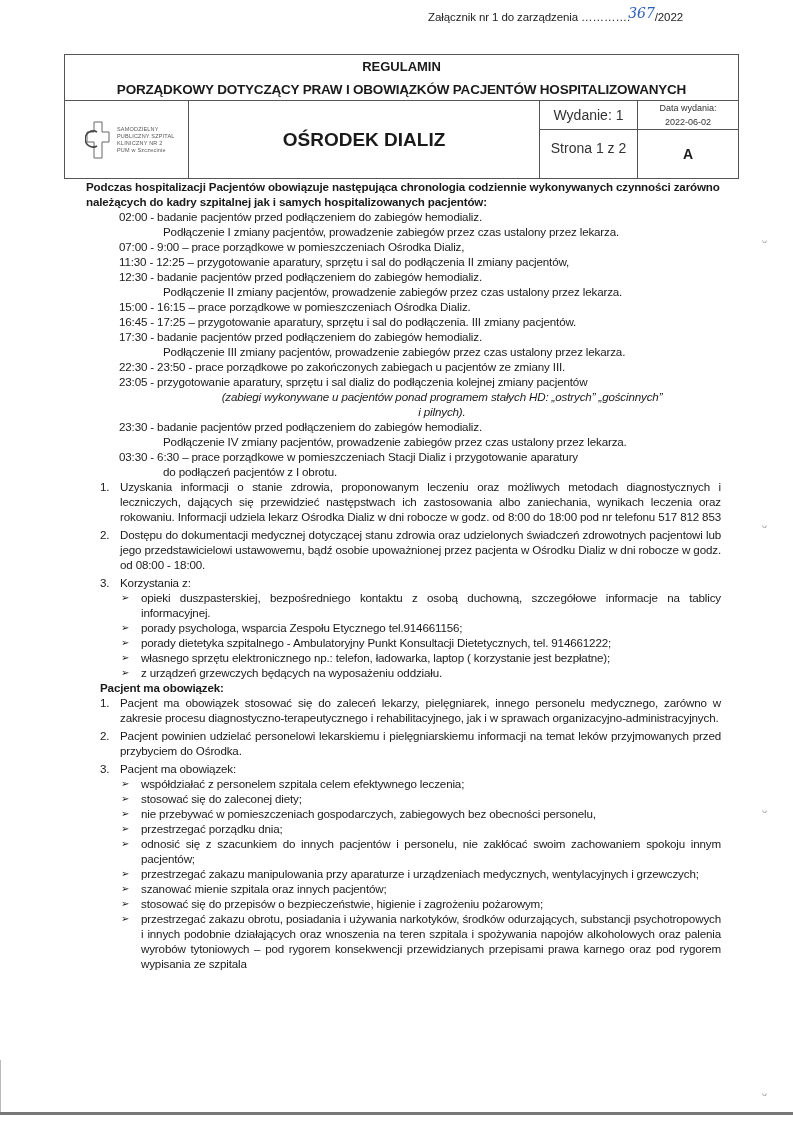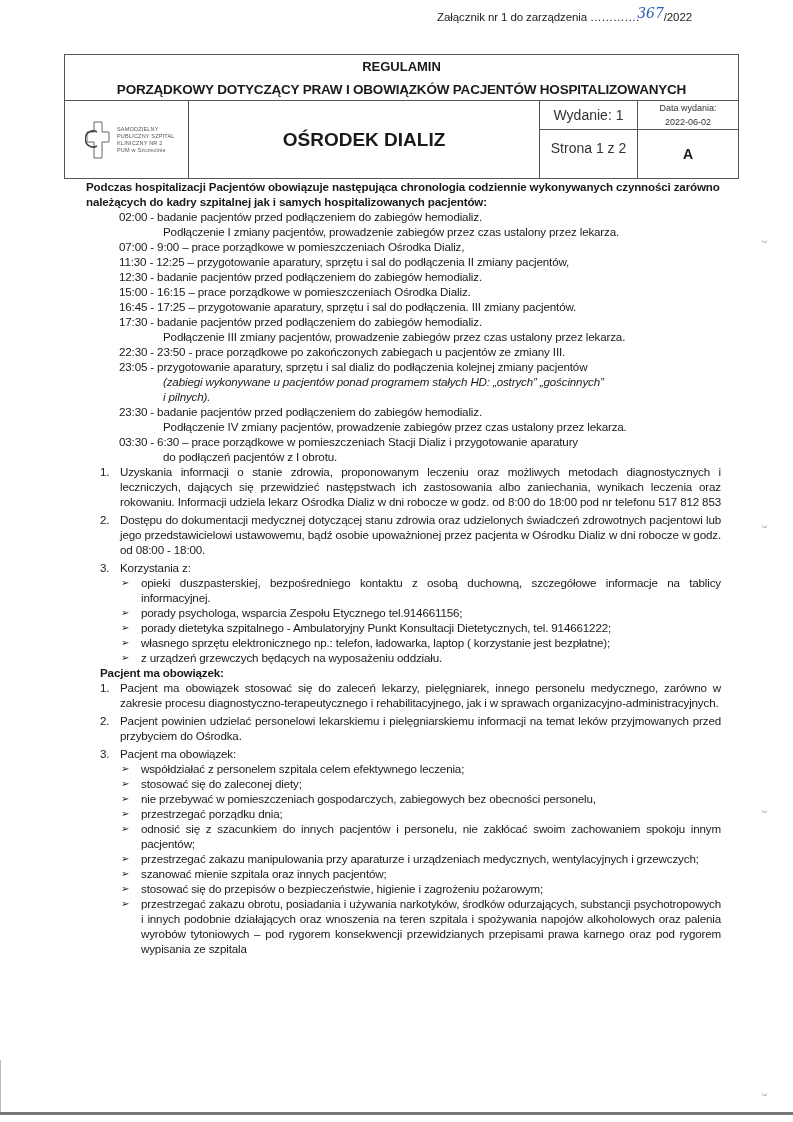--- a/index.html
+++ b/index.html
@@ -1,19 +1,19 @@
 <!DOCTYPE html>
 <html><head>
 <meta charset="utf-8">
 <style>
   html, body { margin: 0; padding: 0; background: #ffffff; }
   body { width: 793px; height: 1122px; position: relative; overflow: hidden;
          font-family: "Liberation Sans Narrow", "Liberation Sans", sans-serif; color: #1a1a1a; }
   .page { position: absolute; left: 0; top: 0; width: 793px; height: 1122px; }
-  .attach { position: absolute; top: 8px; right: 101px; font-size: 11.5px; color: #222; letter-spacing: -0.1px; }
+  .attach { position: absolute; top: 8px; right: 110px; font-size: 11.5px; color: #222; letter-spacing: -0.1px; }
   .attach .num { color: #2d5fb7; font-family: "DejaVu Serif", serif; font-style: italic; font-size: 14px; position: relative; top: -3px; margin-left: -2px; }
   .attach .dots { letter-spacing: 0; }
 
   table.hdr { position: absolute; left: 64px; top: 21px; width: 674px; border-collapse: collapse; table-layout: fixed; margin-top: 33px; }
   table.hdr td { border: 1px solid #555; padding: 0; text-align: center; vertical-align: middle; }
   .t1 { font-weight: bold; font-size: 13px; height: 23px; }
   .t2 { font-weight: bold; font-size: 13.5px; height: 22px; letter-spacing: -0.2px; }
   .logo-cell { height: 66px; position: relative; }
   .logo { display: flex; align-items: center; justify-content: flex-start; padding-left: 20px; }
   .logo-text { font-size: 5.5px; line-height: 7px; text-align: left; color: #555; margin-left: 6px; letter-spacing: 0.2px; }
@@ -21,21 +21,21 @@
   .small { font-size: 14px; color: #333; }
   .wyd { height: 27px; }
   .str { height: 38px; vertical-align: top !important; padding-top: 10px !important; }
   .data-cell { font-size: 9px; line-height: 14px; color: #333; }
   .ver { font-weight: bold; font-size: 14px; }
 
   .content { position: absolute; left: 86px; top: 179px; width: 635px; font-size: 11.6px; line-height: 15px; letter-spacing: -0.15px; }
   .intro { font-weight: bold; }
   .sched-row { padding-left: 33px; }
   .sched-sub { padding-left: 77px; }
-  .sched-it { padding-left: 77px; font-style: italic; }
+  .sched-it { padding-left: 77px; font-style: italic; text-align: center; }
   .sec-title { font-weight: bold; margin-left: -1px; }
   .sec-title2 { font-weight: bold; padding-left: 14px; }
   ol.items { margin: 0; padding-left: 0; list-style: none; }
   ol.items li { position: relative; padding-left: 34px; text-align: justify; margin-bottom: 3px; }
   ol.items li .n { position: absolute; left: 14px; top: 0; }
   ul.arrows { margin: 0; padding: 0; list-style: none; }
   ul.arrows li { position: relative; padding-left: 55px; text-align: justify; margin-bottom: 0; }
   ul.arrows li .ar { position: absolute; left: 35px; top: 0; font-size: 10px; }
   .mark { position: absolute; left: 762px; font-size: 9px; color: #999; }
   .bottom-line { position: absolute; left: 0; top: 1112px; width: 793px; height: 3px; background: #777; }
@@ -96,20 +96,21 @@
 
   <div class="content">
     <div class="intro">Podczas hospitalizacji  Pacjentów obowiązuje następująca chronologia codziennie wykonywanych czynności zarówno należących do kadry szpitalnej jak i samych hospitalizowanych pacjentów:</div>
 
     <div id="schedule">
       <div class="sched-row">02:00 - badanie pacjentów przed podłączeniem do zabiegów hemodializ.</div>
       <div class="sched-sub">Podłączenie I zmiany pacjentów, prowadzenie zabiegów przez czas ustalony przez lekarza.</div>
       <div class="sched-row">07:00 - 9:00 – prace porządkowe w pomieszczeniach Ośrodka Dializ,</div>
       <div class="sched-row">11:30 - 12:25 – przygotowanie aparatury, sprzętu i sal do podłączenia II zmiany pacjentów,</div>
       <div class="sched-row">12:30 - badanie pacjentów przed podłączeniem do zabiegów hemodializ.</div>
+      <div class="sched-sub">Podłączenie II zmiany pacjentów, prowadzenie zabiegów przez czas ustalony przez lekarza.</div>
       <div class="sched-row">15:00 - 16:15 – prace porządkowe w pomieszczeniach Ośrodka Dializ.</div>
       <div class="sched-row">16:45 - 17:25 – przygotowanie aparatury, sprzętu i sal do podłączenia. III zmiany pacjentów.</div>
       <div class="sched-row">17:30 - badanie pacjentów przed podłączeniem do zabiegów hemodializ.</div>
       <div class="sched-sub">Podłączenie III zmiany pacjentów, prowadzenie zabiegów przez czas ustalony przez lekarza.</div>
       <div class="sched-row">22:30 - 23:50 - prace porządkowe po zakończonych zabiegach u pacjentów ze zmiany III.</div>
       <div class="sched-row">23:05 - przygotowanie aparatury, sprzętu i sal dializ do podłączenia kolejnej zmiany pacjentów</div>
       <div class="sched-it">(zabiegi wykonywane u pacjentów ponad programem stałych HD: „ostrych” „gościnnych”</div>
       <div class="sched-it">i pilnych).</div>
       <div class="sched-row">23:30 - badanie pacjentów przed podłączeniem do zabiegów hemodializ.</div>
       <div class="sched-sub">Podłączenie IV zmiany pacjentów, prowadzenie zabiegów przez czas ustalony przez lekarza.</div>

